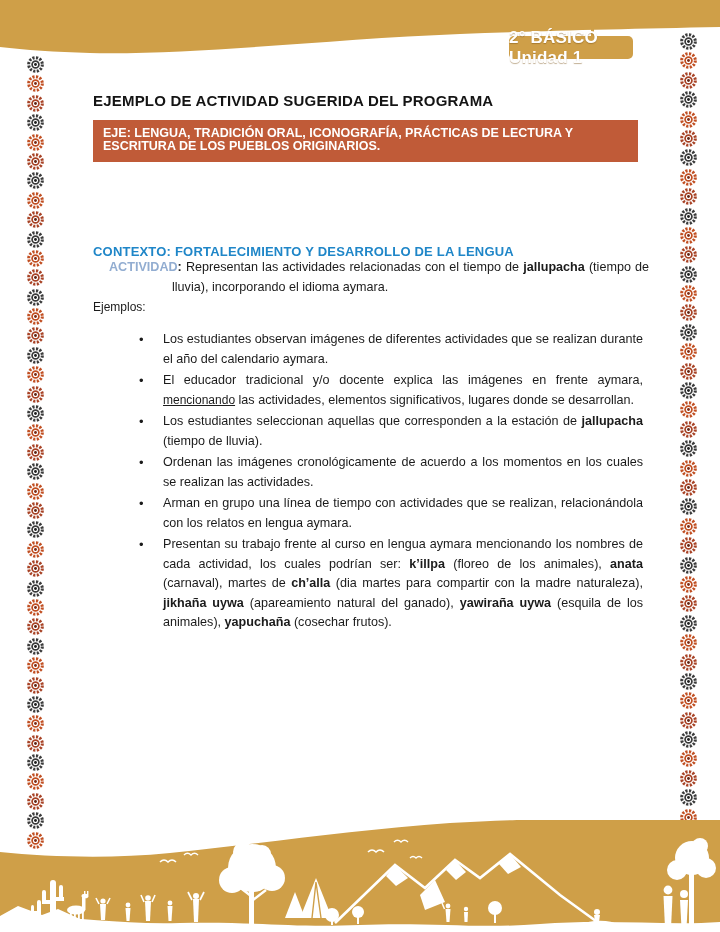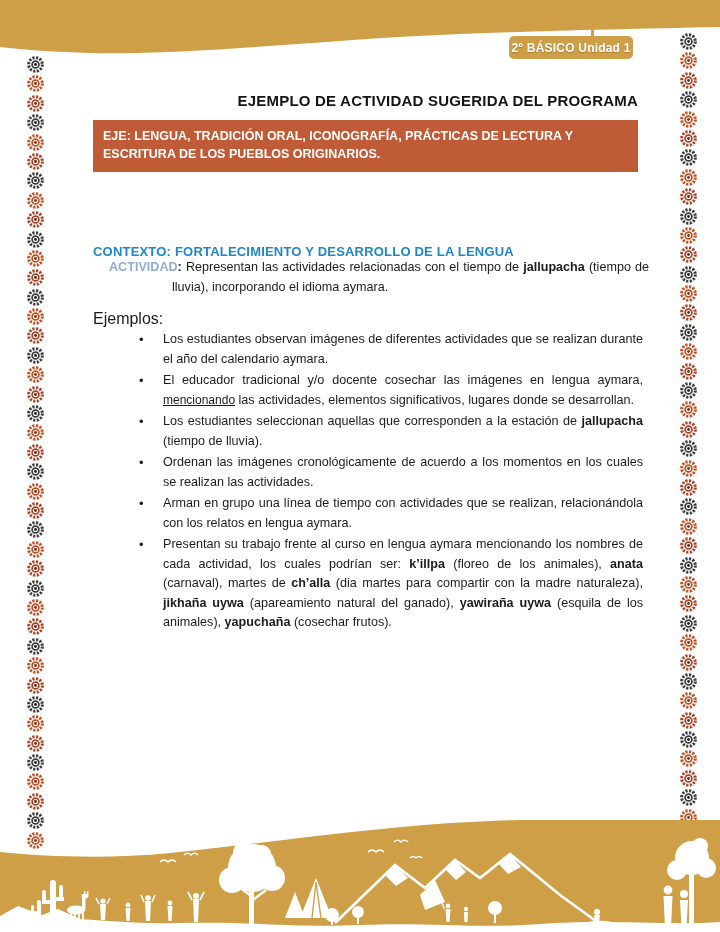--- a/index.html
+++ b/index.html
@@ -11,53 +11,53 @@
   }
   html,body{margin:0;padding:0;}
   body{
     width:720px;height:932px;position:relative;overflow:hidden;background:#fff;
     font-family:"Liberation Sans", sans-serif;color:var(--ink);
   }
   
   .top-band{position:absolute;top:0;left:0;width:720px;height:58px;}
   .badge{
     position:absolute;left:509px;top:36px;width:124px;height:23px;background:var(--gold);
-    border-radius:5px;color:#fff;font-size:12px;font-weight:bold;
+    border-radius:5px;color:#fff;font-size:17px;font-weight:bold;
     display:flex;align-items:center;justify-content:center;letter-spacing:.2px;
     text-shadow:0 1px 1px rgba(120,80,20,.45);
   }
   .badge-stem{position:absolute;left:591px;top:25px;width:3px;height:13px;background:var(--gold);}
   
   .border-col{position:absolute;display:flex;flex-direction:column;}
   #border-left{left:26px;top:55px;}
   #border-right{left:679px;top:32px;}
   .motif{width:19px;height:19px;margin-bottom:.4px;display:block;}
   
   .doc-title{
-    position:absolute;left:93px;top:92px;width:545px;text-align:right;
+    position:absolute;left:93px;top:92px;width:545px;text-align:left;
     font-size:15px;font-weight:bold;color:#141414;letter-spacing:.2px;
   }
   .eje-banner{
     position:absolute;left:93px;top:120px;width:545px;box-sizing:border-box;
     background:var(--banner);color:#fff;font-weight:bold;font-size:12.5px;
-    line-height:18px;padding:7px 10px 9px 10px;
+    line-height:13px;padding:7px 10px 9px 10px;
   }
   .contexto{
     position:absolute;left:93px;top:203px;font-size:13px;font-weight:bold;color:var(--blue);
     letter-spacing:.2px;
     margin-top:41px;
   }
   .actividad{
     position:absolute;left:93px;top:241px;width:540px;box-sizing:border-box;
     font-size:12.6px;line-height:20px;text-align:justify;
     padding-left:63px;text-indent:-63px;margin:16px;
   }
   .actividad .label{color:var(--blue-light);font-weight:bold;}
   .actividad .colon{color:#222;font-weight:bold;}
-  .ejemplos-label{position:absolute;left:93px;top:310px;font-size:16px;}
+  .ejemplos-label{position:absolute;left:93px;top:300px;font-size:12px;}
   .ejemplos-list{
     position:absolute;left:93px;top:314px;width:540px;box-sizing:border-box;
     margin:16px;padding:0 6px 0 54px;list-style:none;
   }
   .ejemplos-list li{
     position:relative;font-size:12.6px;line-height:19.5px;text-align:justify;margin-bottom:2px;
   }
   .ejemplos-list li::before{content:"\2022";position:absolute;left:-24px;top:0;font-size:13px;}
   .b{font-weight:bold;}
   .sm{font-size:12px;text-decoration:underline;}
@@ -498,21 +498,21 @@
 <div class="eje-banner">EJE: LENGUA, TRADICIÓN ORAL, ICONOGRAFÍA, PRÁCTICAS DE LECTURA Y ESCRITURA DE LOS PUEBLOS ORIGINARIOS.</div>
 
 <div class="contexto">CONTEXTO: FORTALECIMIENTO Y DESARROLLO DE LA LENGUA</div>
 
 <p class="actividad"><span class="label">ACTIVIDAD</span><span class="colon">:</span><span><span> Representan las actividades relacionadas con el tiempo de </span><span class="b">jallupacha</span><span> (tiempo de lluvia), incorporando el idioma aymara.</span></span></p>
 
 <div class="ejemplos-label">Ejemplos:</div>
 
 <ul class="ejemplos-list">
     <li><span>Los estudiantes observan imágenes de diferentes actividades que se realizan durante el año del calendario aymara.</span></li>
-    <li><span>El educador tradicional y/o docente cosechar las imágenes en lengua aymara, </span><span class="sm">mencionando</span><span> las actividades, elementos significativos, lugares donde se desarrollan.</span></li>
+    <li><span>El educador tradicional y/o docente explica las imágenes en frente aymara, </span><span class="sm">mencionando</span><span> las actividades, elementos significativos, lugares donde se desarrollan.</span></li>
     <li><span>Los estudiantes seleccionan aquellas que corresponden a la estación de </span><span class="b">jallupacha</span><span> (tiempo de lluvia).</span></li>
     <li><span>Ordenan las imágenes cronológicamente de acuerdo a los momentos en los cuales se realizan las actividades.</span></li>
     <li><span>Arman en grupo una línea de tiempo con actividades que se realizan, relacionándola con los relatos en lengua aymara.</span></li>
     <li><span>Presentan su trabajo frente al curso en lengua aymara mencionando los nombres de cada actividad, los cuales podrían ser: </span><span class="b">k’illpa</span><span> (floreo de los animales), </span><span class="b">anata</span><span> (carnaval), martes de </span><span class="b">ch’alla</span><span> (dia martes para compartir con la madre naturaleza), </span><span class="b">jikhaña uywa</span><span> (apareamiento natural del ganado), </span><span class="b">yawiraña uywa</span><span> (esquila de los animales), </span><span class="b">yapuchaña</span><span> (cosechar frutos).</span></li>
   </ul>
 
 <svg class="footer-art" viewBox="0 0 720 112" preserveAspectRatio="none">
 
   <path d="M0,32 C50,37 110,39 170,33 C260,24 350,10 450,3 C500,0 545,-1 585,-1 L720,-1 L720,112 L0,112 Z" fill="#CF9F48"></path>
   <g fill="#ffffff">

